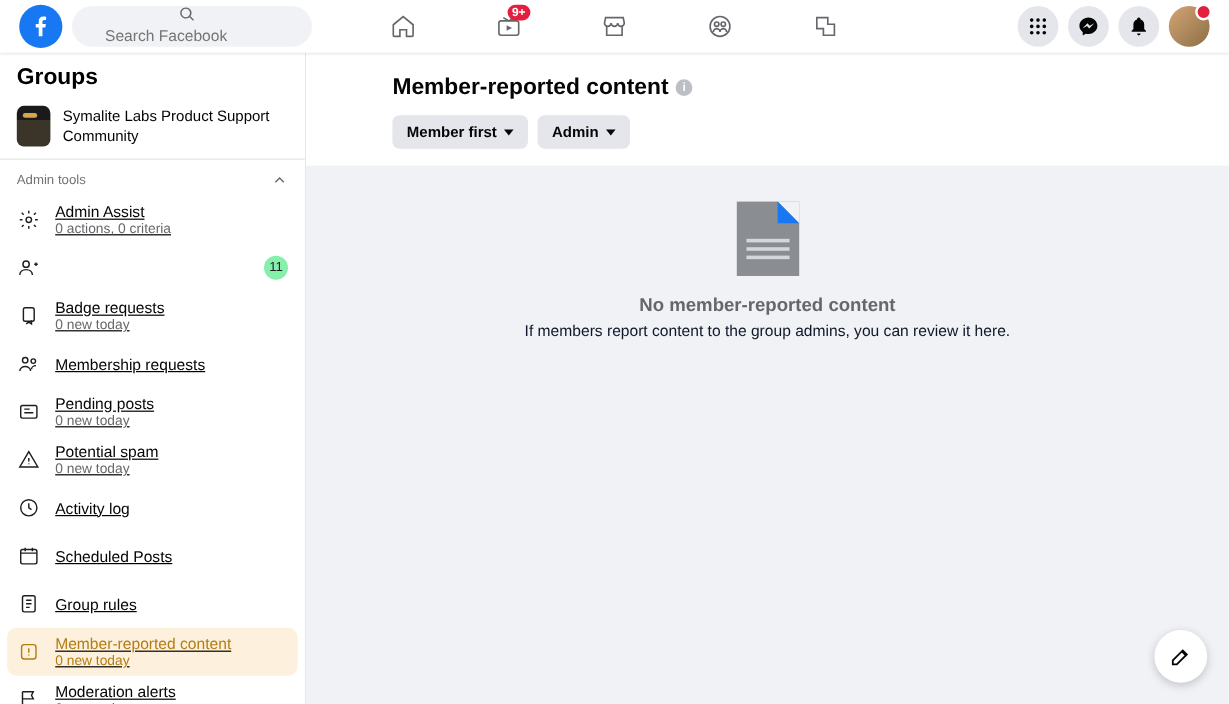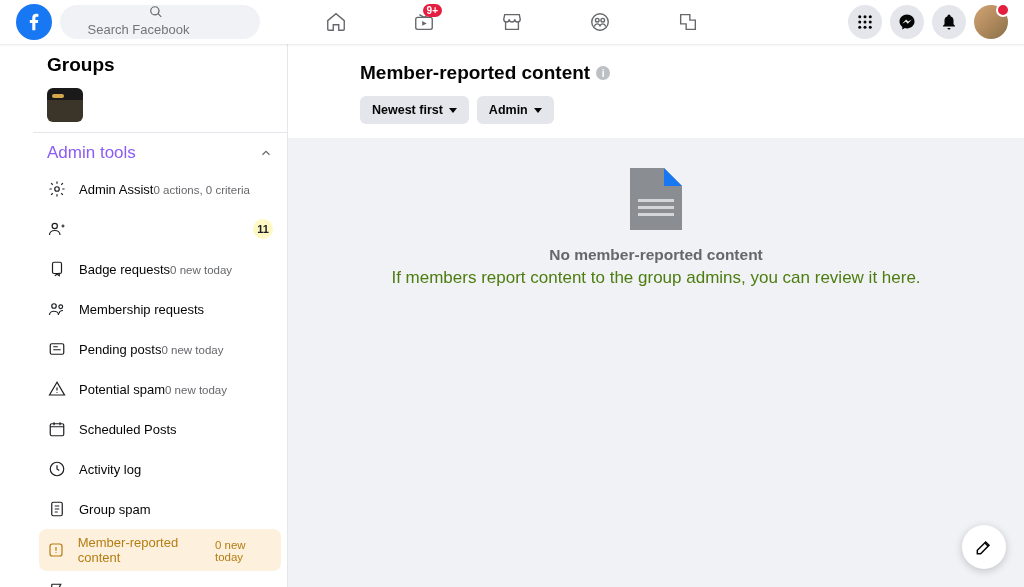--- a/index.html
+++ b/index.html
@@ -16,60 +16,60 @@
 .nav-item { width: 80px; height: 44px; display: flex; align-items: center; justify-content: center; cursor: pointer; position: relative; }
 .nav-item svg { width: 22px; height: 22px; fill: none; stroke: #65676b; stroke-width: 1.5; }
 .nav-badge { position: absolute; top: 4px; right: 22px; background: #e41e3f; color: #fff; font-size: 10px; font-weight: bold; padding: 1px 4px; border-radius: 8px; }
 .nav-right { margin-left: auto; display: flex; gap: 8px; align-items: center; }
 .nav-rbtn { width: 34px; height: 34px; border-radius: 50%; background: #e4e6eb; display: flex; align-items: center; justify-content: center; cursor: pointer; }
 .nav-rbtn svg { width: 18px; height: 18px; fill: #050505; }
 .avatar { width: 34px; height: 34px; border-radius: 50%; background: linear-gradient(135deg,#d4a574,#8b6f47); position: relative; }
 .avatar::after { content: ''; position: absolute; top: -2px; right: -2px; width: 10px; height: 10px; background: #e41e3f; border-radius: 50%; border: 2px solid #fff; }
 
 
-.layout { display: flex; height: calc(100% - 44px); margin-left: 33px; }
+.layout { display: flex; height: calc(100% - 44px); }
 .sidebar { width: 255px; border-right: 1px solid #e4e6eb; overflow-y: auto; background: #fff; }
 .sidebar-title { font-size: 19px; font-weight: bold; padding: 10px 14px 8px; }
 .group-row { display: flex; align-items: center; padding: 4px 14px 10px; gap: 10px; }
 .group-thumb { width: 36px; height: 34px; border-radius: 6px; background: linear-gradient(180deg,#1a1a1a 0%,#1a1a1a 35%,#3a3528 35%,#3a3528 100%); position: relative; }
 .group-thumb::before { content: ''; position: absolute; top: 6px; left: 5px; width: 12px; height: 4px; background: #d4a84a; border-radius: 2px; }
 .group-name { font-size: 12.5px; color: #050505; line-height: 1.3; }
 .divider { border-top: 1px solid #e4e6eb; }
-.section-head { display: flex; align-items: center; justify-content: space-between; padding: 10px 14px 6px; color: #8b5cf6; font-size: 17px; }
+.section-head { display: flex; align-items: center; justify-content: space-between; padding: 10px 14px 6px; color: #737373; font-size: 11px; }
 .section-head svg { width: 14px; height: 14px; stroke: #65676b; }
 .menu { list-style: none; padding: 0 6px; }
 .menu-item { display: flex; align-items: center; gap: 12px; padding: 6px 8px; border-radius: 8px; cursor: pointer; position: relative; min-height: 40px; }
 .menu-item.active { background: #fdf0dd; }
 .menu-item.active .mi-title, .menu-item.active .mi-sub { color: #b47d12; }
 .menu-item.active .mi-icon svg { stroke: #b47d12; fill: none; }
 .mi-icon { width: 20px; display: flex; justify-content: center; }
 .mi-icon svg { width: 18px; height: 18px; fill: none; stroke: #1c1e21; stroke-width: 1.6; }
-.mi-text { display: flex; flex-direction: row; }
+.mi-text { display: flex; flex-direction: column; text-decoration: underline; }
 .mi-title { font-size: 13px; color: #050505; font-weight: 500; }
 .mi-sub { font-size: 11.5px; color: #65676b; margin-top: 1px; display: flex; align-items: center; gap: 4px; }
 .dot-amber { width: 5px; height: 5px; border-radius: 50%; background: #f7b928; display: inline-block; }
-.mi-badge { position: absolute; right: 8px; background: #fef9c3; color: #1c1e21; font-size: 11px; font-weight: 700; width: 20px; height: 20px; border-radius: 50%; display: flex; align-items: center; justify-content: center; }
+.mi-badge { position: absolute; right: 8px; background: #86efac; color: #1c1e21; font-size: 11px; font-weight: 400; width: 20px; height: 20px; border-radius: 50%; display: flex; align-items: center; justify-content: center; }
 
 
 .main { flex: 1; display: flex; flex-direction: column; background: #fff; }
 .main-head { padding: 18px 72px 14px; background: #fff; }
 .main-title-row { display: flex; align-items: center; gap: 6px; }
 .main-title { font-size: 19px; font-weight: bold; color: #050505; }
 .info-icon { width: 14px; height: 14px; border-radius: 50%; background: #bcc0c4; color: #fff; font-size: 10px; font-weight: bold; display: flex; align-items: center; justify-content: center; }
 .filters { display: flex; gap: 8px; margin-top: 12px; }
 .filter-btn { background: #e4e6eb; border: none; border-radius: 6px; padding: 7px 12px; font-size: 12.5px; font-weight: 600; color: #050505; display: flex; align-items: center; gap: 6px; cursor: pointer; }
 .caret { width: 0; height: 0; border-left: 4px solid transparent; border-right: 4px solid transparent; border-top: 5px solid #050505; }
 .main-body { flex: 1; background: #f0f2f5; display: flex; flex-direction: column; align-items: center; padding-top: 30px; }
 .doc-illus { width: 52px; height: 62px; background: #8a8d91; position: relative; margin-bottom: 16px; }
 .doc-illus::before { content: ''; position: absolute; top: 0; right: 0; width: 0; height: 0; border-left: 18px solid transparent; border-top: 18px solid #f0f2f5; }
 .doc-illus::after { content: ''; position: absolute; top: 0; right: 0; width: 0; height: 0; border-left: 18px solid #1877f2; border-top: 18px solid transparent; }
 .doc-lines { position: absolute; bottom: 10px; left: 8px; right: 8px; }
 .doc-lines div { height: 3px; background: #d4d6da; margin-bottom: 4px; }
 .empty-title { font-size: 15.5px; font-weight: bold; color: #65676b; margin-bottom: 4px; }
-.empty-sub { font-size: 17px; color: #4d7c0f; }
+.empty-sub { font-size: 13px; color: #0f172a; }
 
 .fab { position: absolute; bottom: 18px; right: 18px; width: 44px; height: 44px; border-radius: 50%; background: #fff; box-shadow: 0 2px 8px rgba(0,0,0,0.2); display: flex; align-items: center; justify-content: center; cursor: pointer; }
 .fab svg { width: 20px; height: 20px; fill: none; stroke: #050505; stroke-width: 1.8; }
 </style>
 </head>
 <body>
 
 <div class="topbar">
   <div class="fb-logo">
     <svg viewBox="0 0 24 24">
@@ -143,20 +143,21 @@
     <div class="avatar"></div>
   </div>
 </div>
 
 <div class="layout">
 
   <div class="sidebar">
     <div class="sidebar-title">Groups</div>
     <div class="group-row">
       <div class="group-thumb"></div>
+      <div class="group-name">Symalite Labs Product Support Community</div>
     </div>
     <div class="divider"></div>
     <div class="section-head">
       <span>Admin tools</span>
       <svg viewBox="0 0 24 24" fill="none" stroke-width="2">
           <path d="M6 15l6-6 6 6"></path>
         </svg>
     </div>
     <ul class="menu">
       <li class="menu-item">
@@ -225,48 +226,48 @@
             </svg>
           </span>
         <span class="mi-text">
             <span class="mi-title">Potential spam</span>
             <span class="mi-sub">0 new today</span>
           </span>
       </li>
       <li class="menu-item">
         <span class="mi-icon">
             <svg viewBox="0 0 24 24">
+              <circle cx="12" cy="12" r="9"></circle>
+              <path d="M12 7v5l3 2"></path>
+            </svg>
+          </span>
+        <span class="mi-text">
+            <span class="mi-title">Activity log</span>
+          </span>
+      </li>
+      <li class="menu-item">
+        <span class="mi-icon">
+            <svg viewBox="0 0 24 24">
               <rect x="3" y="5" width="18" height="16" rx="2"></rect>
               <path d="M3 9h18M8 3v4m8-4v4"></path>
             </svg>
           </span>
         <span class="mi-text">
             <span class="mi-title">Scheduled Posts</span>
           </span>
       </li>
       <li class="menu-item">
         <span class="mi-icon">
             <svg viewBox="0 0 24 24">
-              <circle cx="12" cy="12" r="9"></circle>
-              <path d="M12 7v5l3 2"></path>
-            </svg>
-          </span>
-        <span class="mi-text">
-            <span class="mi-title">Activity log</span>
-          </span>
-      </li>
-      <li class="menu-item">
-        <span class="mi-icon">
-            <svg viewBox="0 0 24 24">
               <rect x="5" y="3" width="14" height="18" rx="2"></rect>
               <path d="M9 8h6m-6 4h6m-6 4h4"></path>
             </svg>
           </span>
         <span class="mi-text">
-            <span class="mi-title">Group spam</span>
+            <span class="mi-title">Group rules</span>
           </span>
       </li>
       <li class="menu-item active">
         <span class="mi-icon">
             <svg viewBox="0 0 24 24">
               <rect x="4" y="4" width="16" height="16" rx="3"></rect>
               <path d="M12 8v5m0 2v1"></path>
             </svg>
           </span>
         <span class="mi-text">
@@ -289,21 +290,21 @@
   </div>
 
   <div class="main">
     <div class="main-head">
       <div class="main-title-row">
         <span class="main-title">Member-reported content</span>
         <span class="info-icon">i</span>
       </div>
       <div class="filters">
         <button class="filter-btn">
-          <span>Newest first</span>
+          <span>Member first</span>
             <span class="caret"></span>
         </button>
         <button class="filter-btn">
           <span>Admin</span>
             <span class="caret"></span>
         </button>
       </div>
     </div>
     <div class="main-body">
       <div class="doc-illus">

